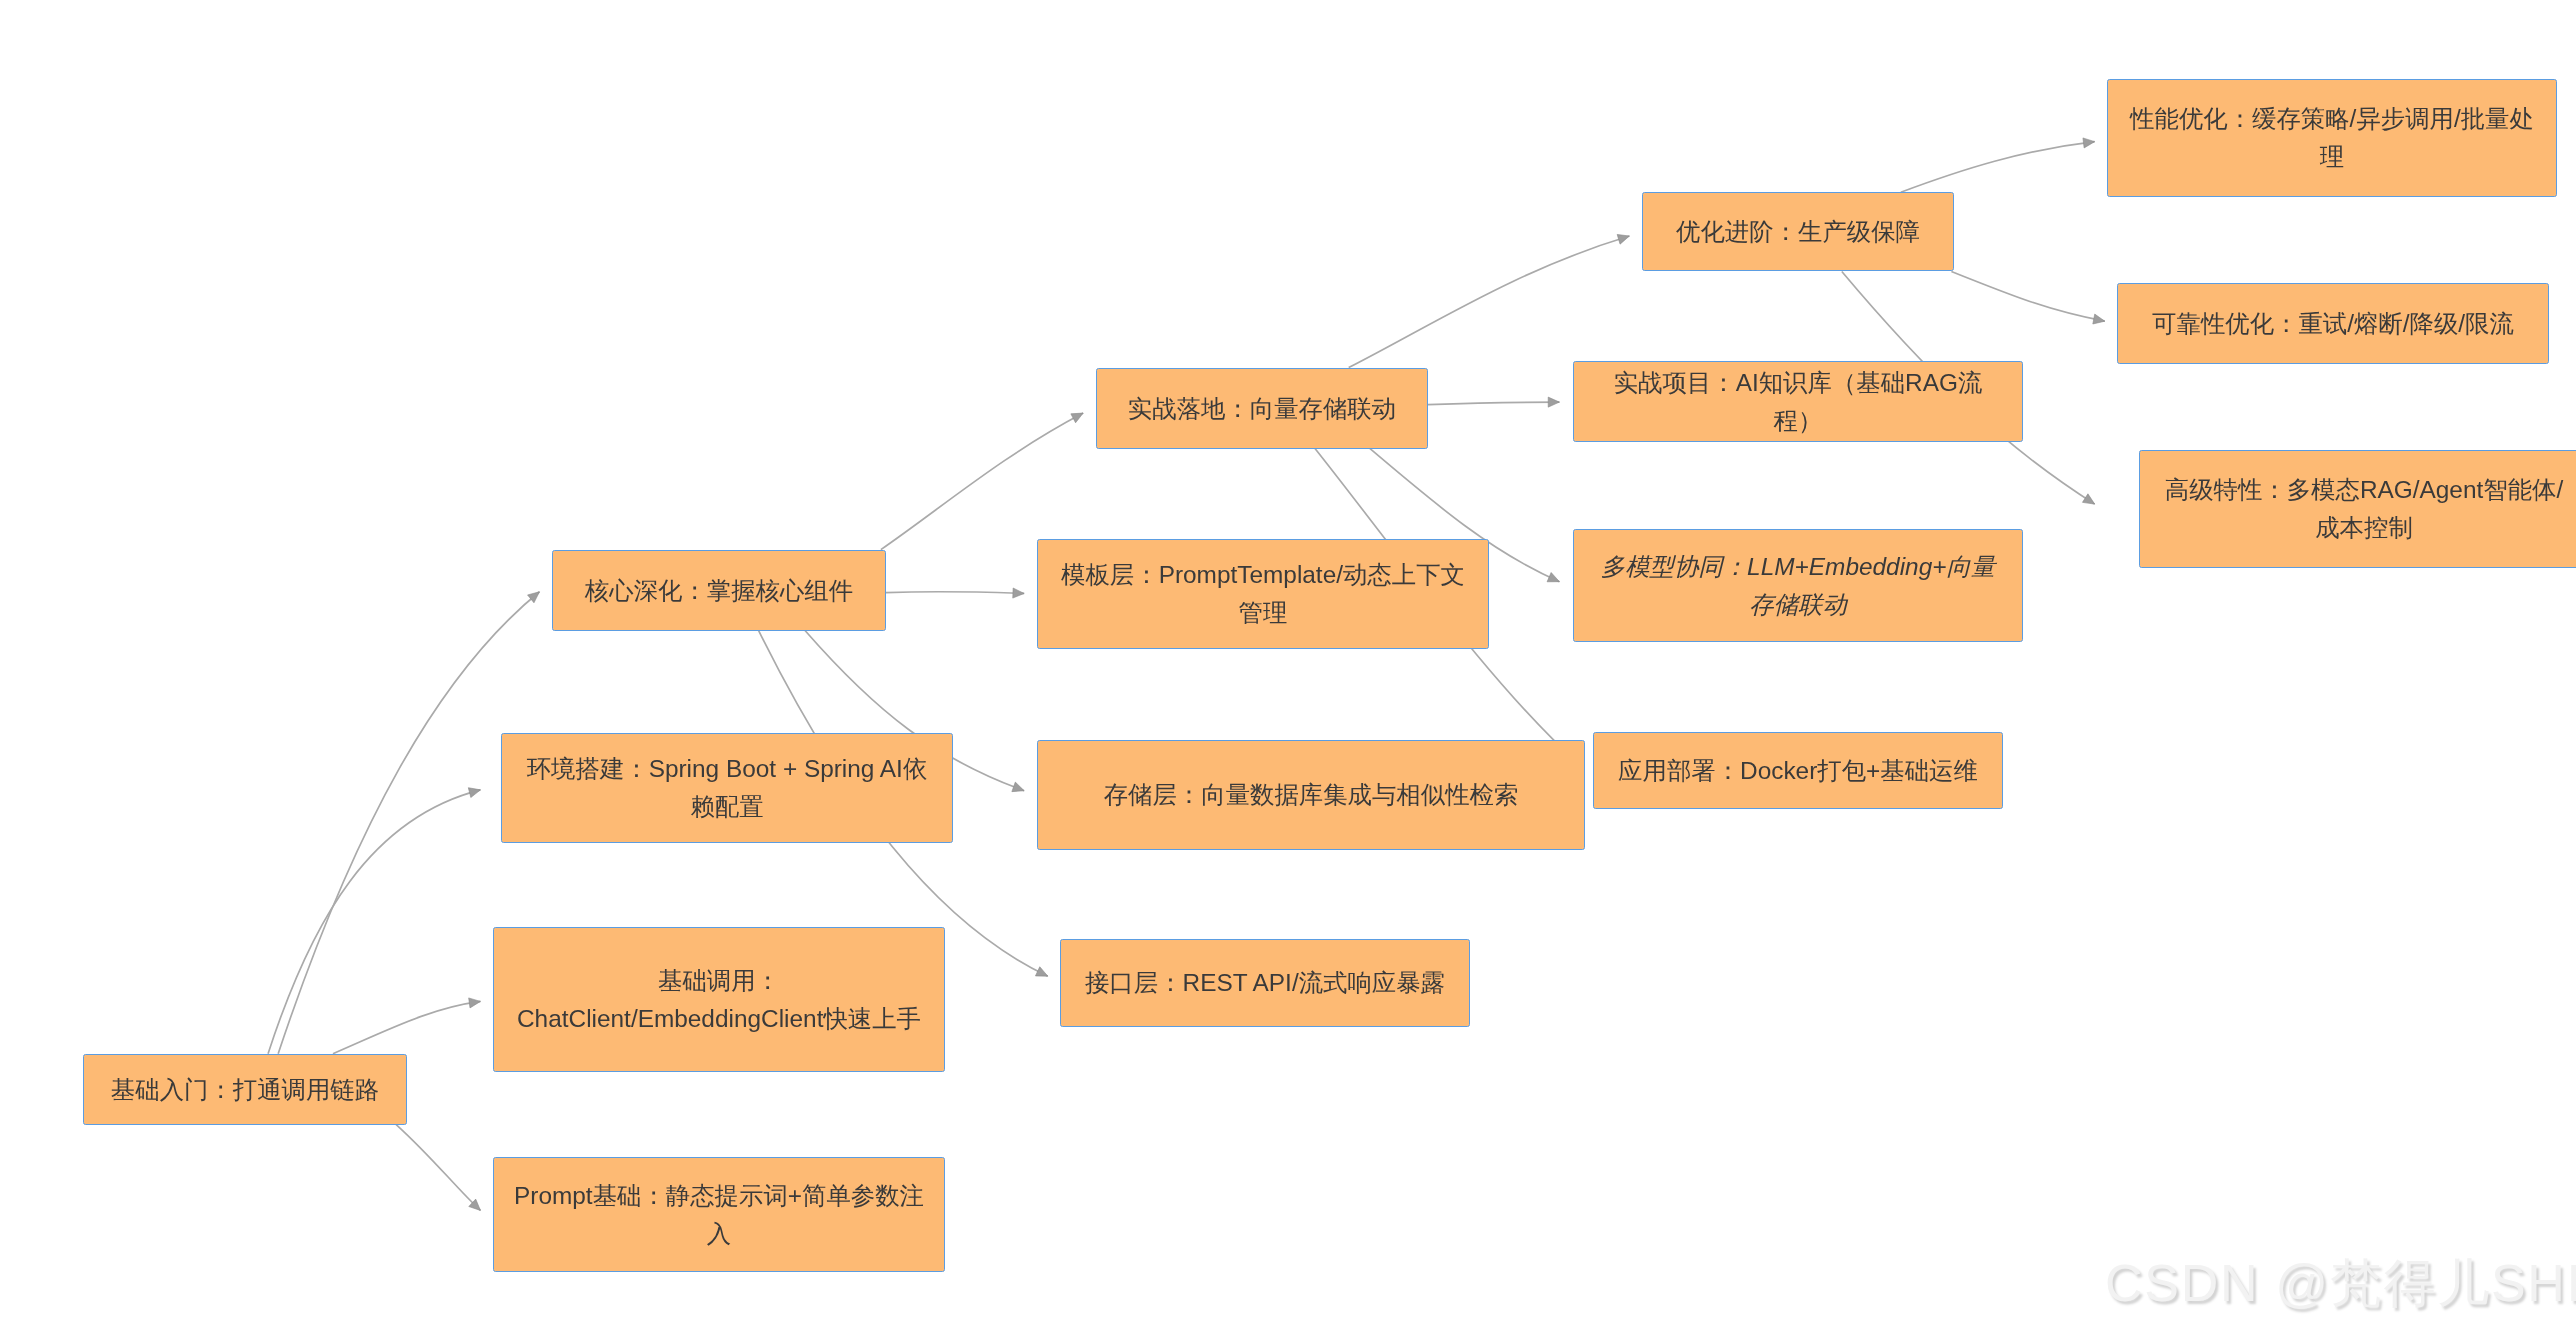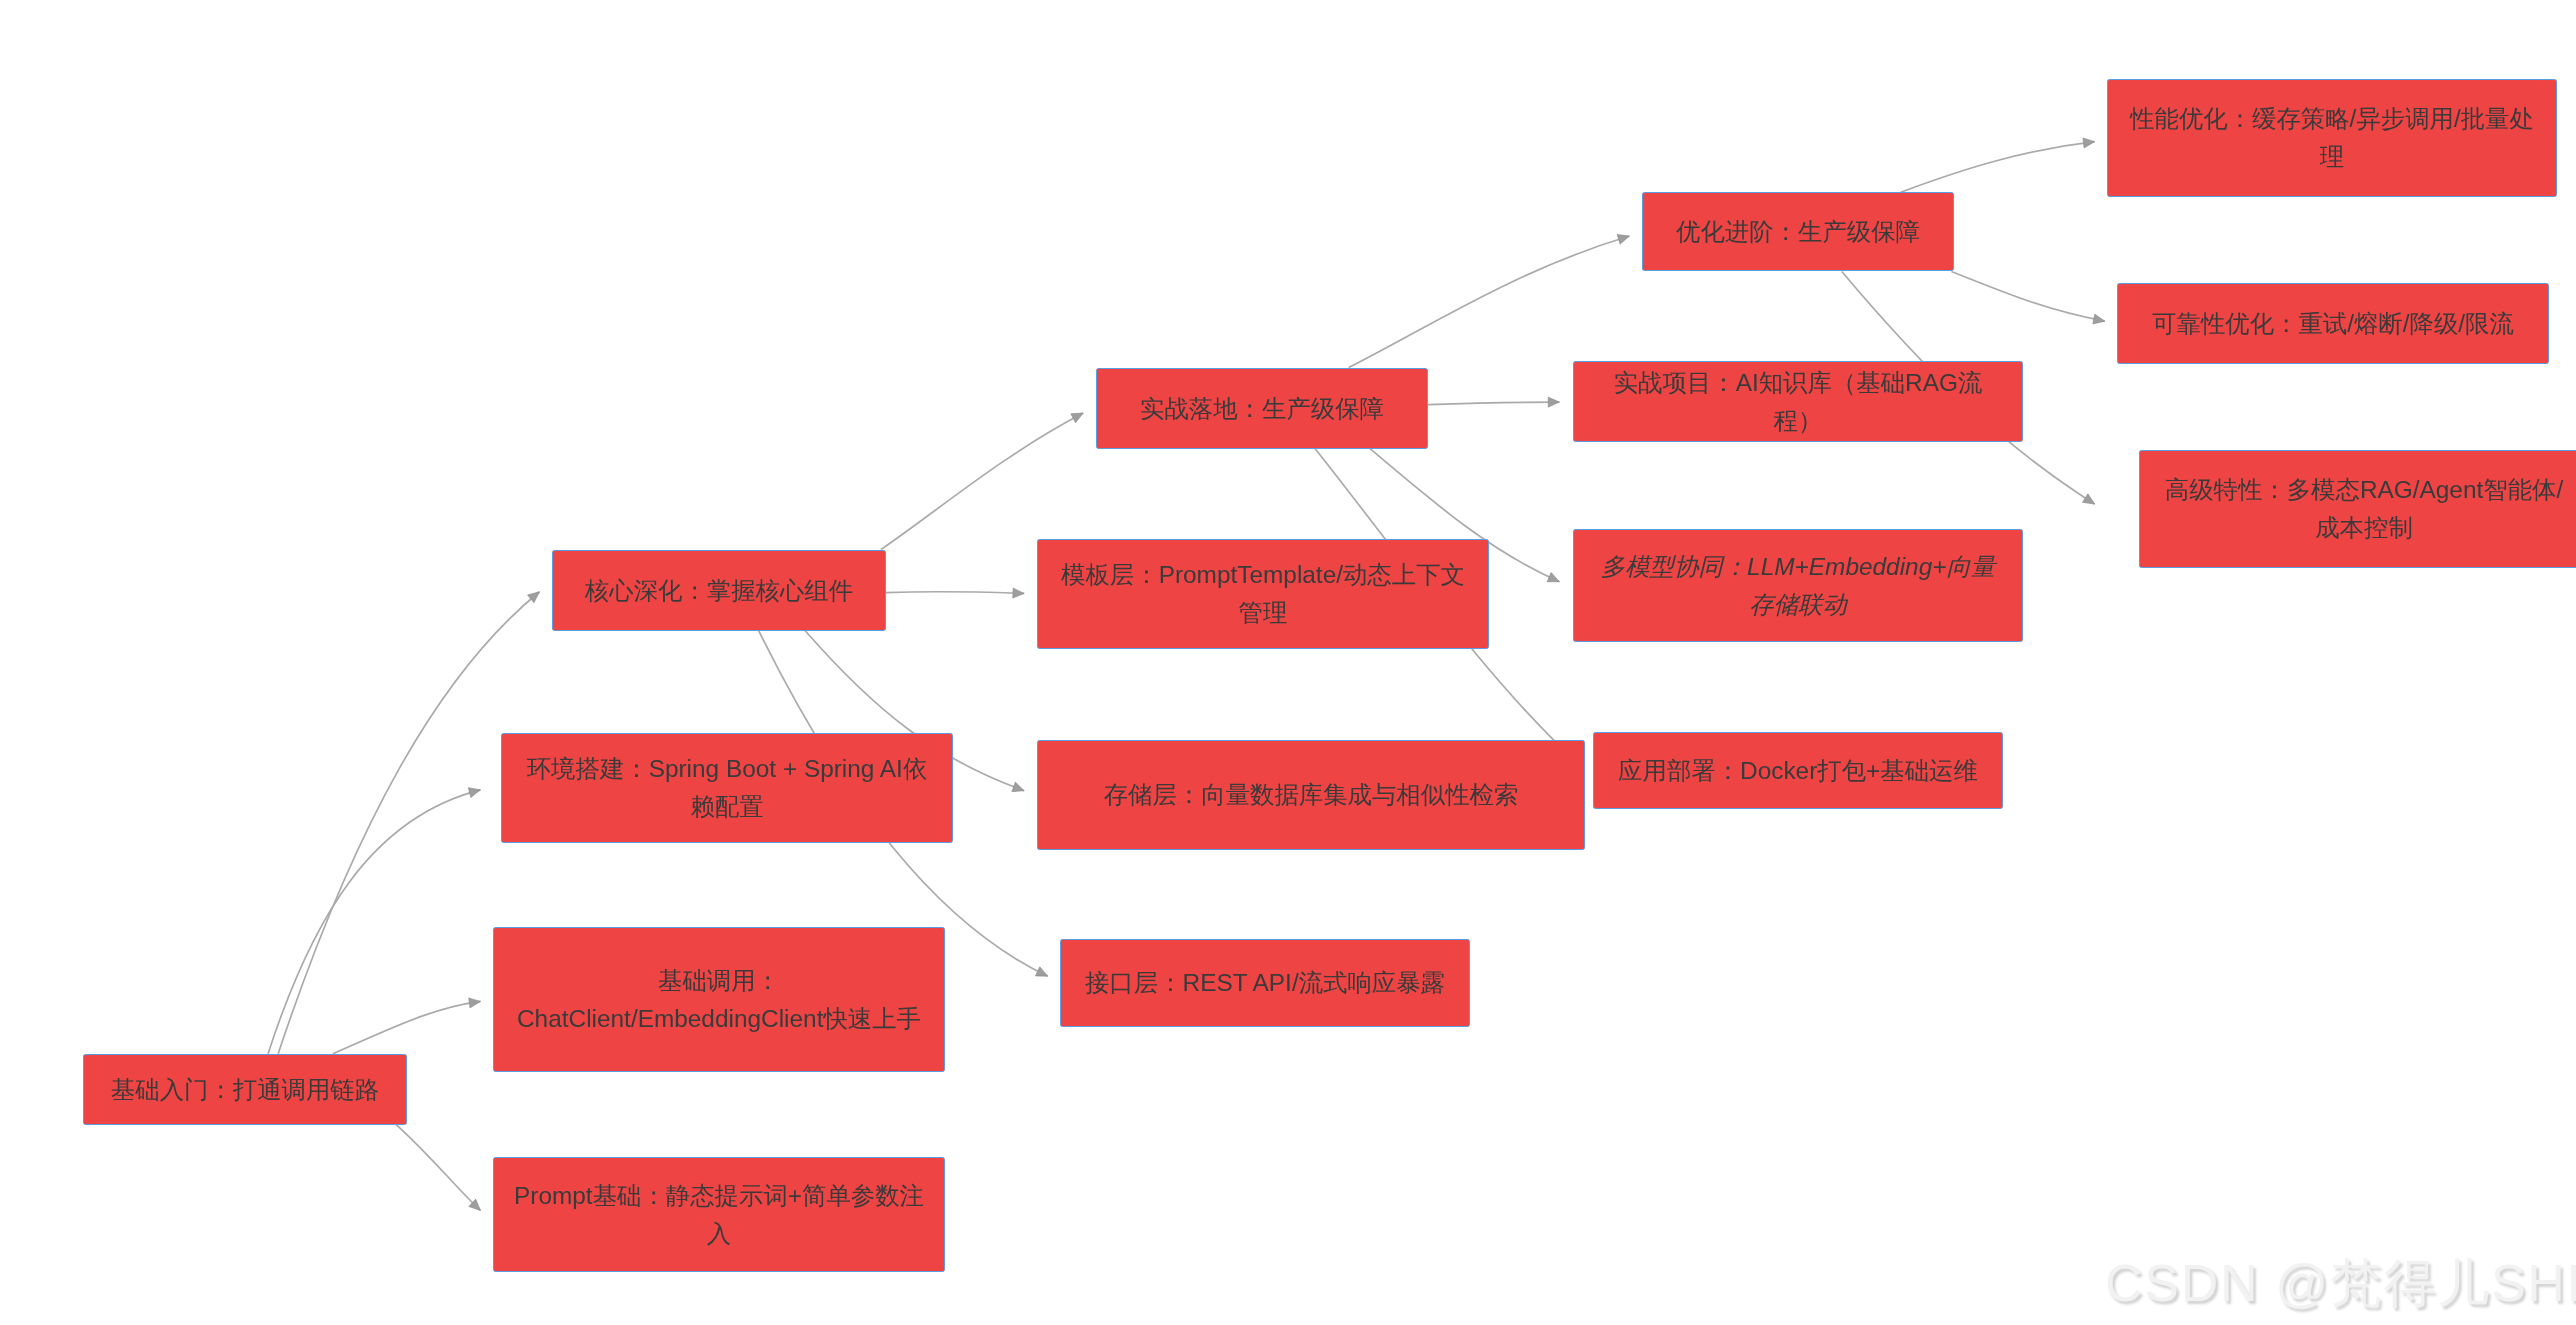--- a/index.html
+++ b/index.html
@@ -24,21 +24,21 @@
   }
   .edge {
     fill: none;
     stroke: #aaaaaa;
     stroke-width: 2;
   }
   .node {
     position: absolute;
     z-index: 2;
     box-sizing: border-box;
-    background: #ef4444;
+    background: #fdba74;
     border: 1.7px solid #5b9de2;
     border-radius: 2.5px;
     display: flex;
     align-items: center;
     justify-content: center;
     text-align: center;
     font-size: 24.4px;
     line-height: 1.55;
     color: #3a3a3a;
     padding: 0 17px;
@@ -83,21 +83,21 @@
     <path class="edge" marker-end="url(#arrow)" d="M 2185 322 C 2280 435, 2370 525, 2485 598"></path>
   </svg>
 
   <div class="node" style="left:552px; top:550px; width:334px; height:81px;">核心深化：掌握核心组件</div>
 
   <div class="node" style="left:83px; top:1054px; width:324px; height:71px;">基础入门：打通调用链路</div>
   <div class="node" style="left:493px; top:733px; width:452px; height:110px;margin-left:8px;">环境搭建：Spring Boot + Spring AI依赖配置</div>
   <div class="node" style="left:493px; top:927px; width:452px; height:145px;">基础调用：ChatClient/EmbeddingClient快速上手</div>
   <div class="node" style="left:493px; top:1157px; width:452px; height:115px;">Prompt基础：静态提示词+简单参数注入</div>
 
-  <div class="node" style="left:1096px; top:368px; width:332px; height:81px;">实战落地：生产级保障</div>
+  <div class="node" style="left:1096px; top:368px; width:332px; height:81px;">实战落地：向量存储联动</div>
   <div class="node" style="left:1037px; top:539px; width:452px; height:110px;">模板层：PromptTemplate/动态上下文管理</div>
   <div class="node" style="left:1037px; top:740px; width:548px; height:110px;">存储层：向量数据库集成与相似性检索</div>
   <div class="node" style="left:1060px; top:939px; width:410px; height:88px;">接口层：REST API/流式响应暴露</div>
 
   <div class="node" style="left:1642px; top:192px; width:312px; height:79px;">优化进阶：生产级保障</div>
   <div class="node" style="left:1573px; top:361px; width:450px; height:81px;">实战项目：AI知识库（基础RAG流程）</div>
   <div class="node" style="left:1573px; top:529px; width:450px; height:113px;font-style:italic;">多模型协同：LLM+Embedding+向量存储联动</div>
   <div class="node" style="left:1593px; top:732px; width:410px; height:77px;">应用部署：Docker打包+基础运维</div>
 
   <div class="node" style="left:2107px; top:79px; width:450px; height:118px;">性能优化：缓存策略/异步调用/批量处理</div>

